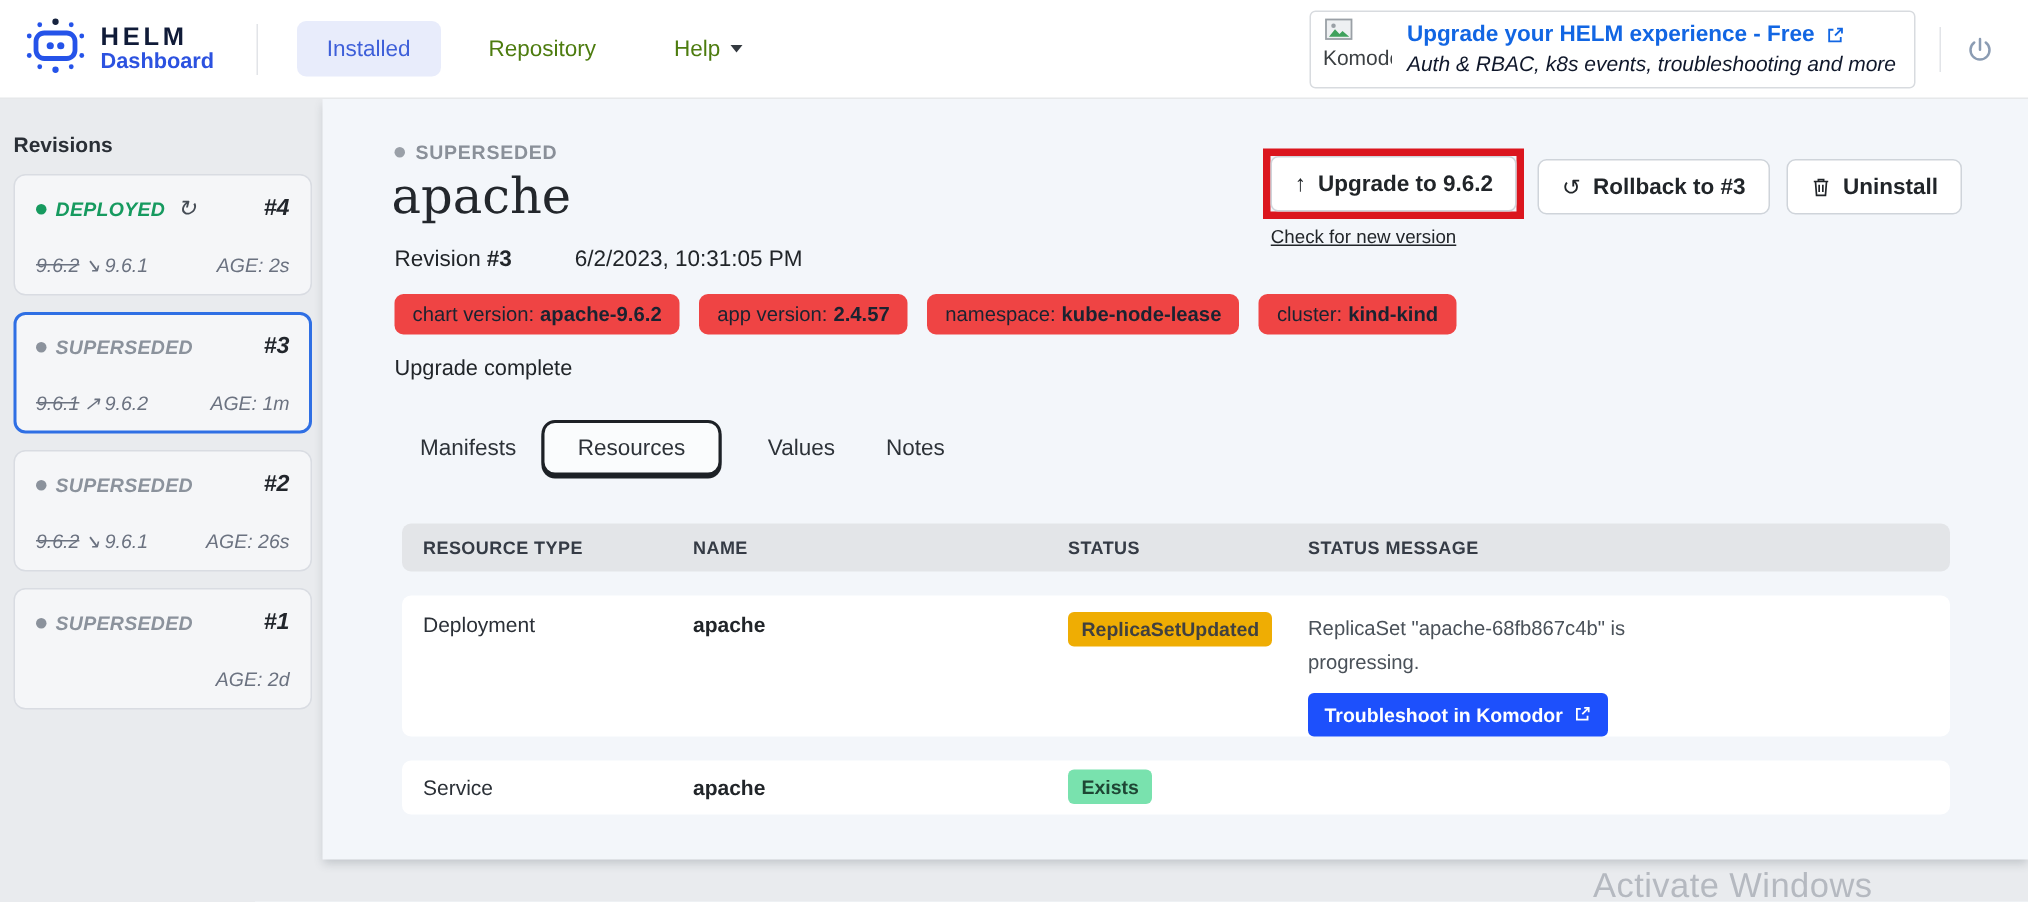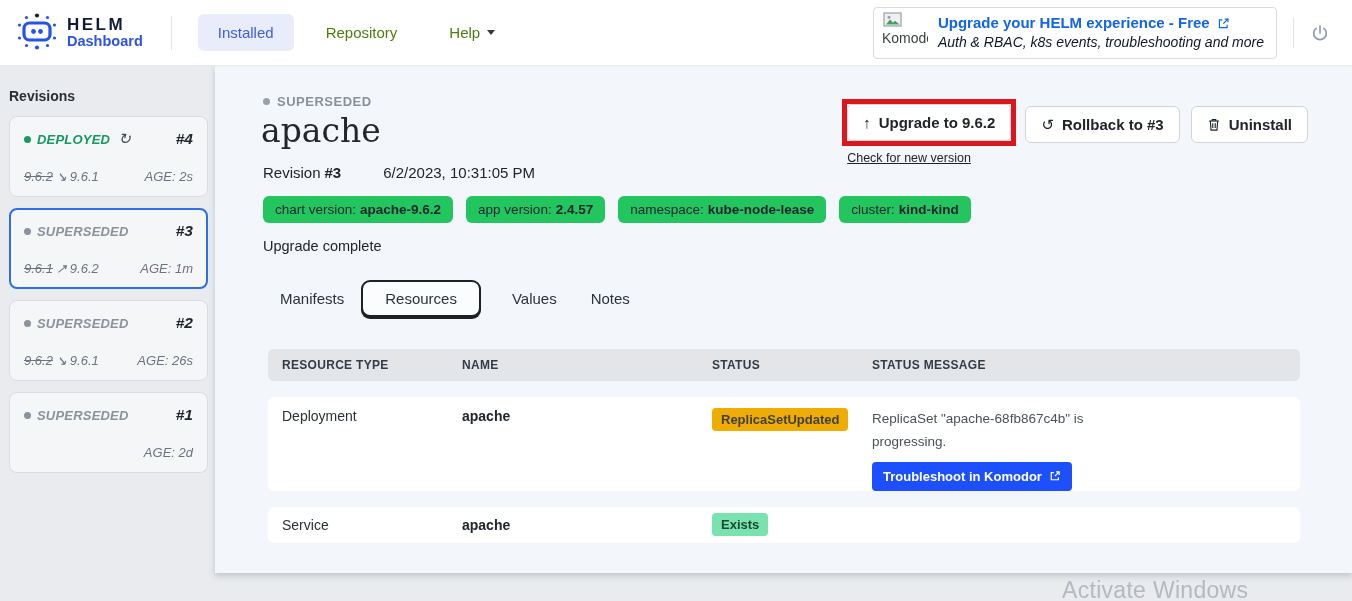--- a/index.html
+++ b/index.html
@@ -62,21 +62,21 @@
   .btn { background:#fff; border:1px solid #cfd4da; border-radius:6px; padding:8px 15px;
          font-size:15px; font-weight:700; color:#212529; display:inline-flex; align-items:center; gap:8px;
          cursor:pointer; font-family:inherit; white-space:nowrap; height:37px; }
   .btn .bicon { font-weight:400; font-size:15px; }
   .red-box { border:5px solid #db161e; margin:-7px -2px 0 -2px; }
   .red-box .btn { border-radius:5px; }
   .upgrade-wrap { display:flex; flex-direction:column; }
   .check-link { font-size:12.5px; color:#212529; text-decoration:underline; margin-top:5px; margin-left:3px; cursor:pointer; }
 
   .chips { position:absolute; left:48px; top:130px; display:flex; gap:13px; }
-  .chip { background:#22c55e; border-radius:6px; padding:6px 12px; font-size:13.5px; color:#1b2330; white-space:nowrap; }
+  .chip { background:#ef4444; border-radius:6px; padding:6px 12px; font-size:13.5px; color:#1b2330; white-space:nowrap; }
   .chip b { margin-left:4px; }
   .status-note { position:absolute; left:48px; top:172px; font-size:14.5px; color:#212529; }
 
   .tabs { position:absolute; left:48px; top:214px; display:flex; align-items:center; gap:0; }
   .tab { font-size:15px; color:#2d3238; padding:9px 17px; cursor:pointer; }
   .tab.active { border:2px solid #1d2126; border-radius:9px; background:#fafcfd;
                 box-shadow:0 2px 0 0 #1d2126; padding:8px 22px; margin-right:14px; }
 
   
   .table { position:absolute; left:53px; top:283px; width:1032px; }

